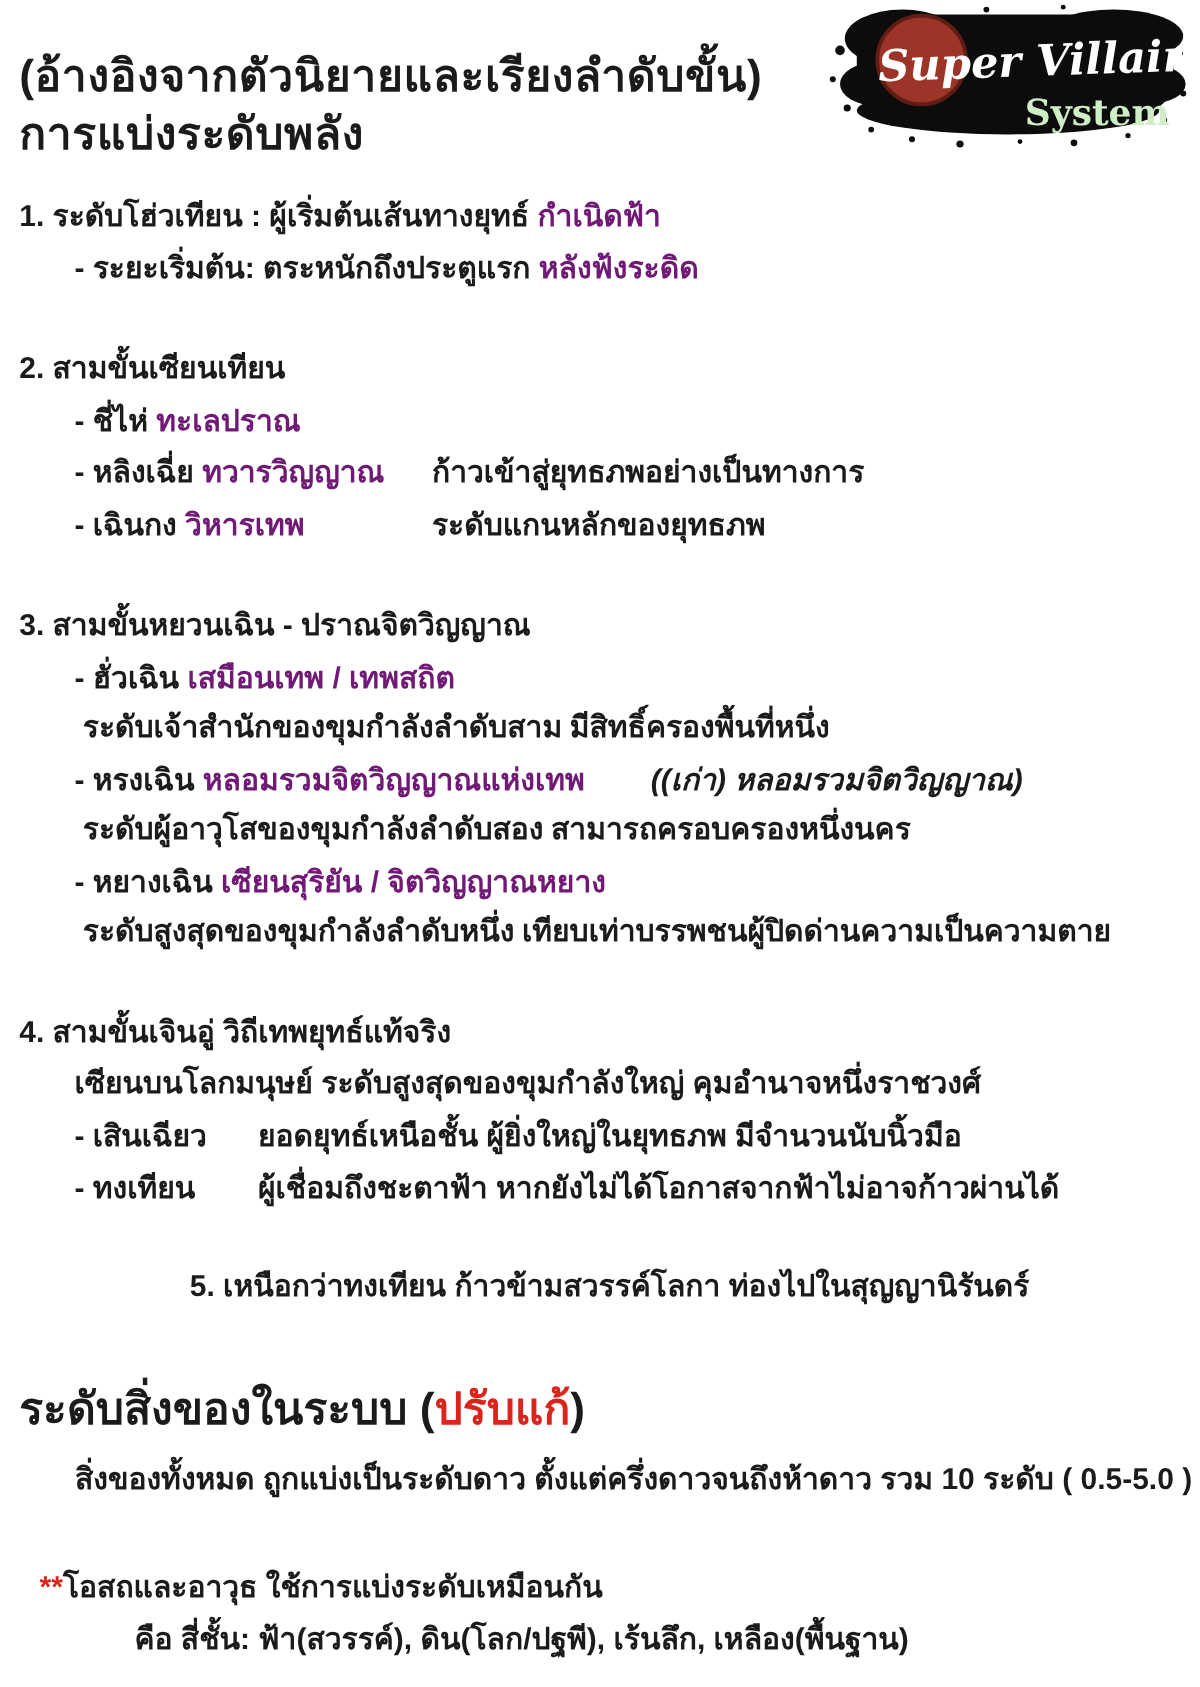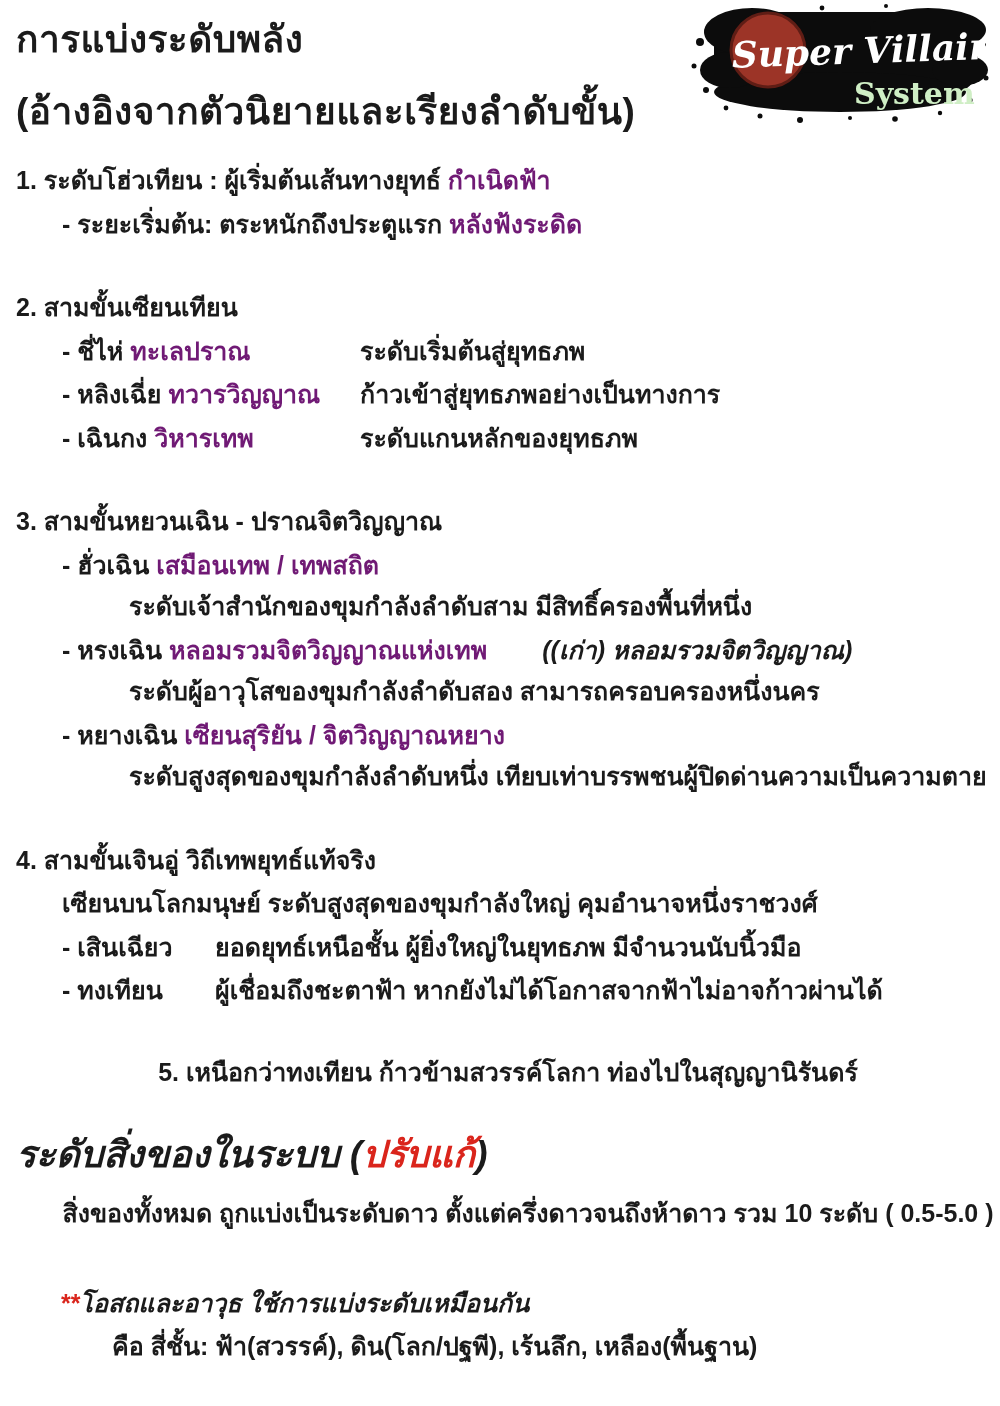--- a/index.html
+++ b/index.html
@@ -18,27 +18,27 @@
   .logo{position:absolute;top:0;right:6px;width:304px;height:132px;}
   .sec{font-size:25px;line-height:1.5;}
   .sec-h{margin-left:0;}
   .term{color:#701a75;}
   .accent{color:#da251c;}
   .bullet{margin-left:46px;margin-top:6px;}
   .row{display:flex;margin-left:46px;margin-top:6px;}
   .row .lbl{flex:0 0 auto;}
   .s2 .lbl{width:298px;}
   .s4 .lbl{width:153px;}
-  .subdesc{margin-left:113px;margin-top:4px;}
+  .subdesc{margin-left:53px;margin-top:4px;font-family:Liberation Serif, serif;}
   .note-old{font-style:italic;color:#1b1b1b;margin-left:48px;}
   .mt-sec{margin-top:46px;}
   .mt-s1{margin-top:26px;}
-  .items-h{font-size:37px;margin-top:40px;line-height:1.3;font-style:italic;}
+  .items-h{font-size:37px;margin-top:60px;line-height:1.3;}
   .items-sub{margin-left:40px;margin-top:16px;text-align:center;}
-  .items-note{margin-left:44px;margin-top:52px;font-style:italic;}
+  .items-note{margin-left:17px;margin-top:52px;}
   .items-note2{margin-left:96px;margin-top:6px;}
   .s5line{margin-top:44px;text-align:center;}
 </style>
 </head>
 <body>
 
 <div class="page">
 
   <div class="logo">
     <svg width="304" height="132" viewBox="0 0 304 132">
@@ -66,37 +66,36 @@
       </g>
       <circle cx="78" cy="50" r="37" fill="#9c3427"></circle>
       <circle cx="78" cy="50" r="37" fill="none" stroke="#5f1d15" stroke-width="3"></circle>
       <text x="42" y="64" font-size="36" font-style="italic" font-weight="bold" font-family="DejaVu Serif, serif" fill="#ffffff" transform="rotate(-2 150 60)">Super Villain</text>
       <text x="164" y="104" font-size="30" font-weight="bold" font-family="DejaVu Serif, serif" fill="#cfeec5">System</text>
     </svg>
   </div>
 
   <div class="content">
 
+    <div class="title-line l2">(อ้างอิงจากตัวนิยายและเรียงลำดับขั้น)</div>
     <div class="title-line">การแบ่งระดับพลัง</div>
-    <div class="title-line l2">(อ้างอิงจากตัวนิยายและเรียงลำดับขั้น)</div>
 
     <div class="sec s1">
       <div class="sec-h mt-s1">
         <span>1. ระดับโฮ่วเทียน : ผู้เริ่มต้นเส้นทางยุทธ์ </span><span class="term">กำเนิดฟ้า</span>
       </div>
       <div class="bullet">
         <span>- ระยะเริ่มต้น: ตระหนักถึงประตูแรก </span><span class="term">หลังฟ้งระดิด</span>
       </div>
     </div>
 
     <div class="sec s2">
       <div class="sec-h mt-sec">2. สามขั้นเซียนเทียน</div>
       <div class="row">
         <span class="lbl"><span>- ชี่ไห่ </span><span class="term">ทะเลปราณ</span></span>
-        <span class="dsc">ระดับเริ่มต้นสู่ยุทธภพ</span>
       </div>
       <div class="row">
         <span class="lbl"><span>- หลิงเฉี่ย </span><span class="term">ทวารวิญญาณ</span></span>
         <span class="dsc">ก้าวเข้าสู่ยุทธภพอย่างเป็นทางการ</span>
       </div>
       <div class="row">
         <span class="lbl"><span>- เฉินกง </span><span class="term">วิหารเทพ</span></span>
         <span class="dsc">ระดับแกนหลักของยุทธภพ</span>
       </div>
     </div>

